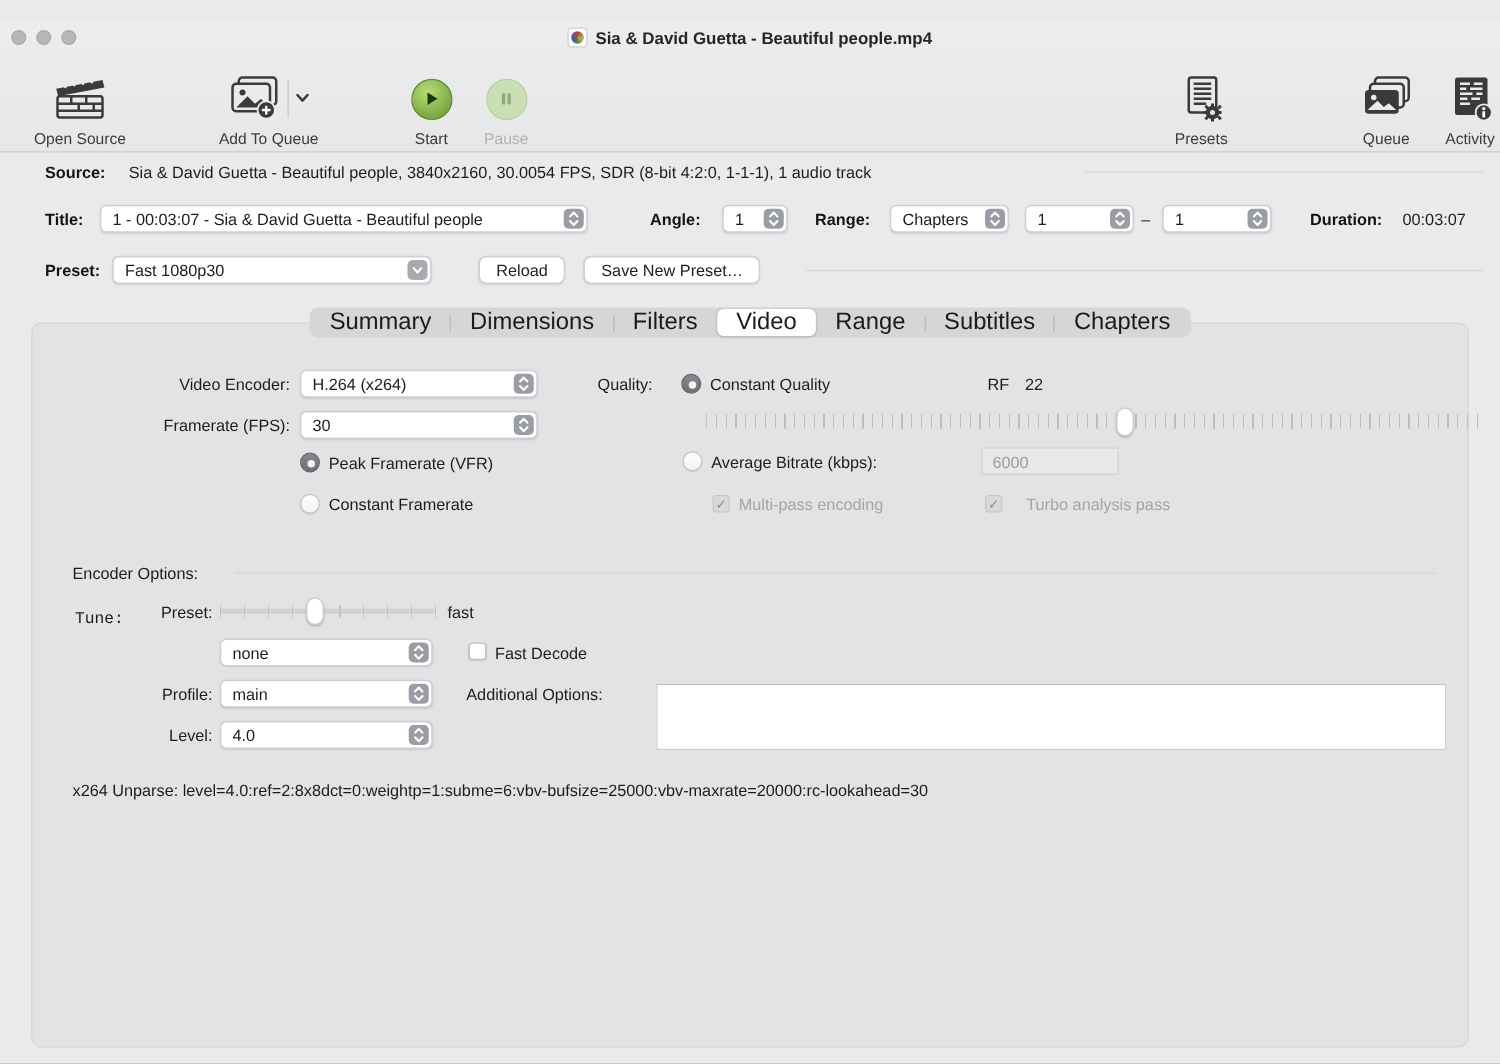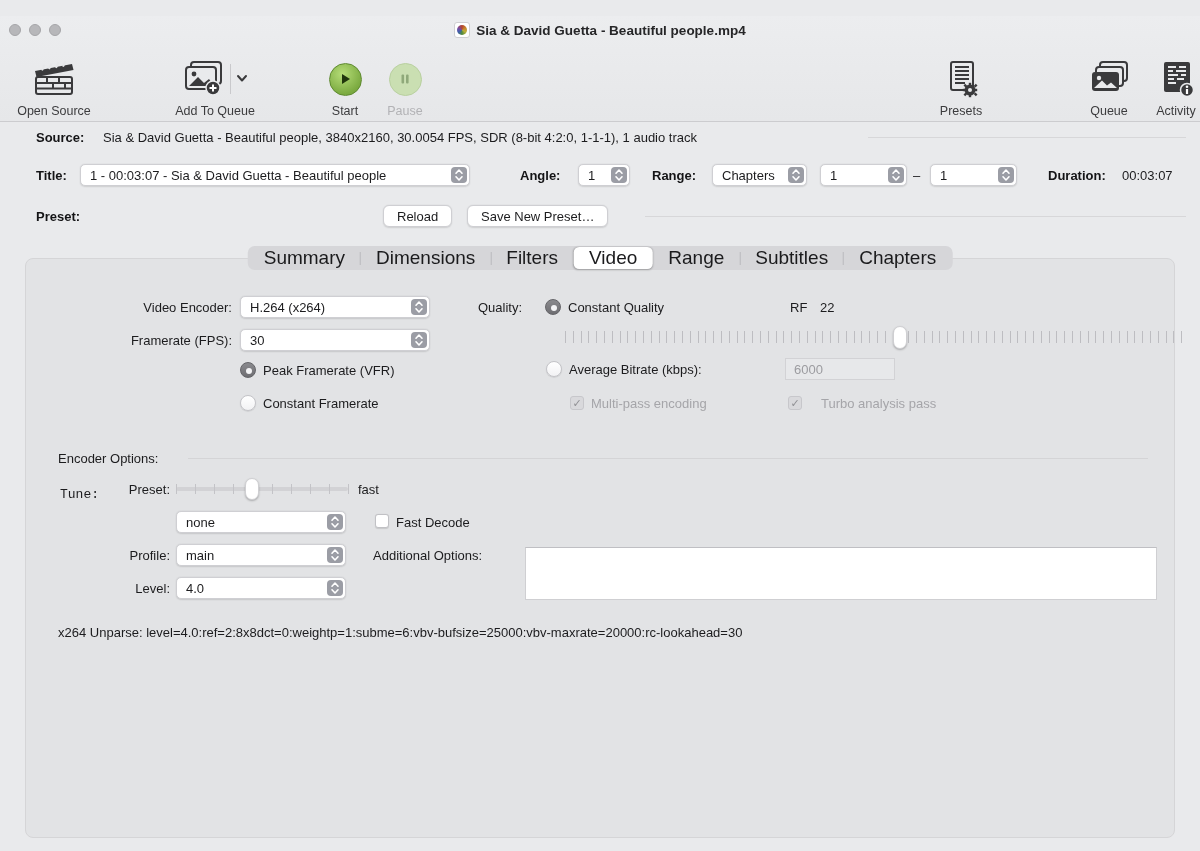--- a/index.html
+++ b/index.html
@@ -109,21 +109,21 @@
       <div class="traffic t2"></div>
       <div class="traffic t3"></div>
       <div class="win-title">
         <span class="proxy-icon">
             <span class="proxy-dot"></span>
           </span>
         <span>Sia &amp; David Guetta - Beautiful people.mp4</span>
       </div>
     </div>
 
-    <div class="tb-item" style="left:4px;width:100px;">
+    <div class="tb-item" style="left:14px;width:100px;">
       <div class="tb-icon">
         <svg width="46" height="42" viewBox="0 0 46 42">
           <path class="icon-fill" d="M4 13 L41 6 L42.5 12 L5.5 19 Z"></path>
           <g stroke="#e6e7e9" stroke-width="2">
             <line x1="11" y1="12.4" x2="13.5" y2="6.6"></line>
               <line x1="18" y1="11" x2="20.5" y2="5.4"></line>
             <line x1="25" y1="9.8" x2="27.5" y2="4.2"></line>
               <line x1="32" y1="8.6" x2="34.5" y2="3"></line>
           </g>
           <rect class="icon-ink" x="5" y="19" width="36" height="17" rx="2"></rect>
@@ -295,20 +295,28 @@
     <span class="stepper">
       <svg width="10" height="14" viewBox="0 0 10 14">
           <path d="M2 5.2 L5 2 L8 5.2 M2 8.8 L5 12 L8 8.8" stroke="#fff" stroke-width="1.6" fill="none" stroke-linecap="round" stroke-linejoin="round"></path>
         </svg>
     </span>
   </div>
   <div class="rowlabel" style="left:1048px;top:168px;">Duration:</div>
   <div class="plain" style="left:1122px;top:168px;">00:03:07</div>
 
   <div class="rowlabel" style="left:36px;top:209px;">Preset:</div>
+  <div class="popup" style="left:90px;top:205px;width:255px;">
+    <span class="ptext">Fast 1080p30</span>
+    <span class="stepper" style="background:#a8aab0;">
+      <svg width="10" height="10" viewBox="0 0 10 10">
+          <path d="M2 3.5 L5 7 L8 3.5" stroke="#fff" stroke-width="1.6" fill="none" stroke-linecap="round" stroke-linejoin="round"></path>
+        </svg>
+    </span>
+  </div>
   <div class="btn" style="left:383px;top:205px;">Reload</div>
   <div class="btn" style="left:467px;top:205px;">Save New Preset…</div>
   <div class="hline" style="left:645px;top:216px;width:541px;"></div>
 
   <div class="groupbox"></div>
 
   <div class="tabs">
     <div class="seg">Summary</div>
     <div class="tabsep"></div>
     <div class="seg">Dimensions</div>

